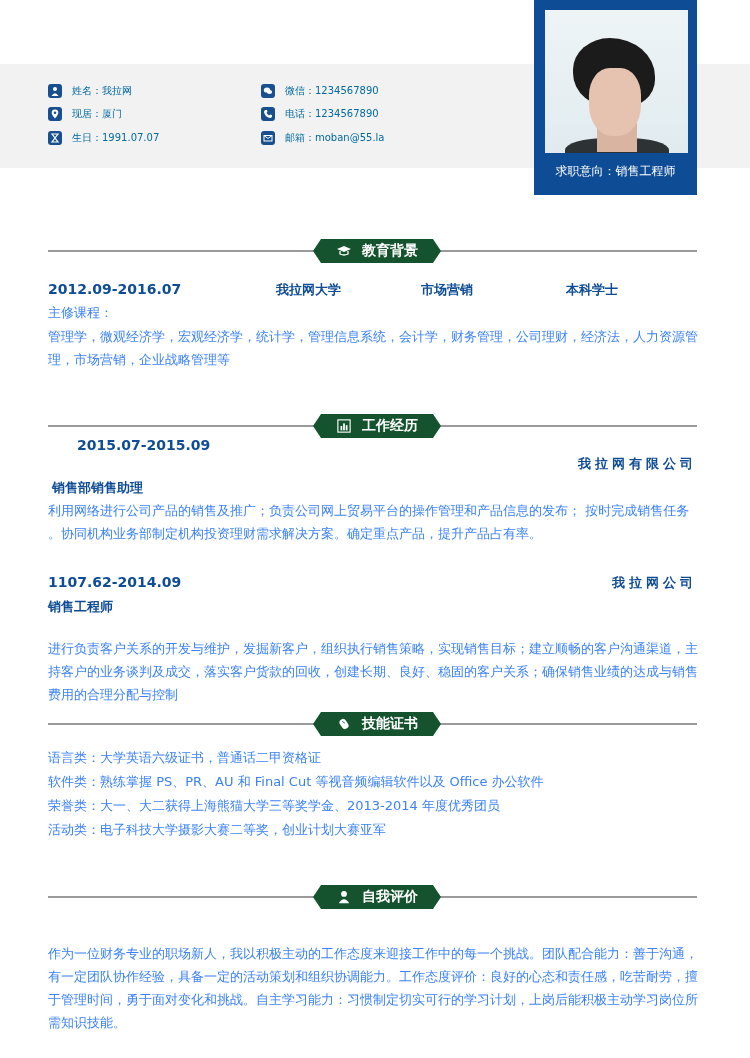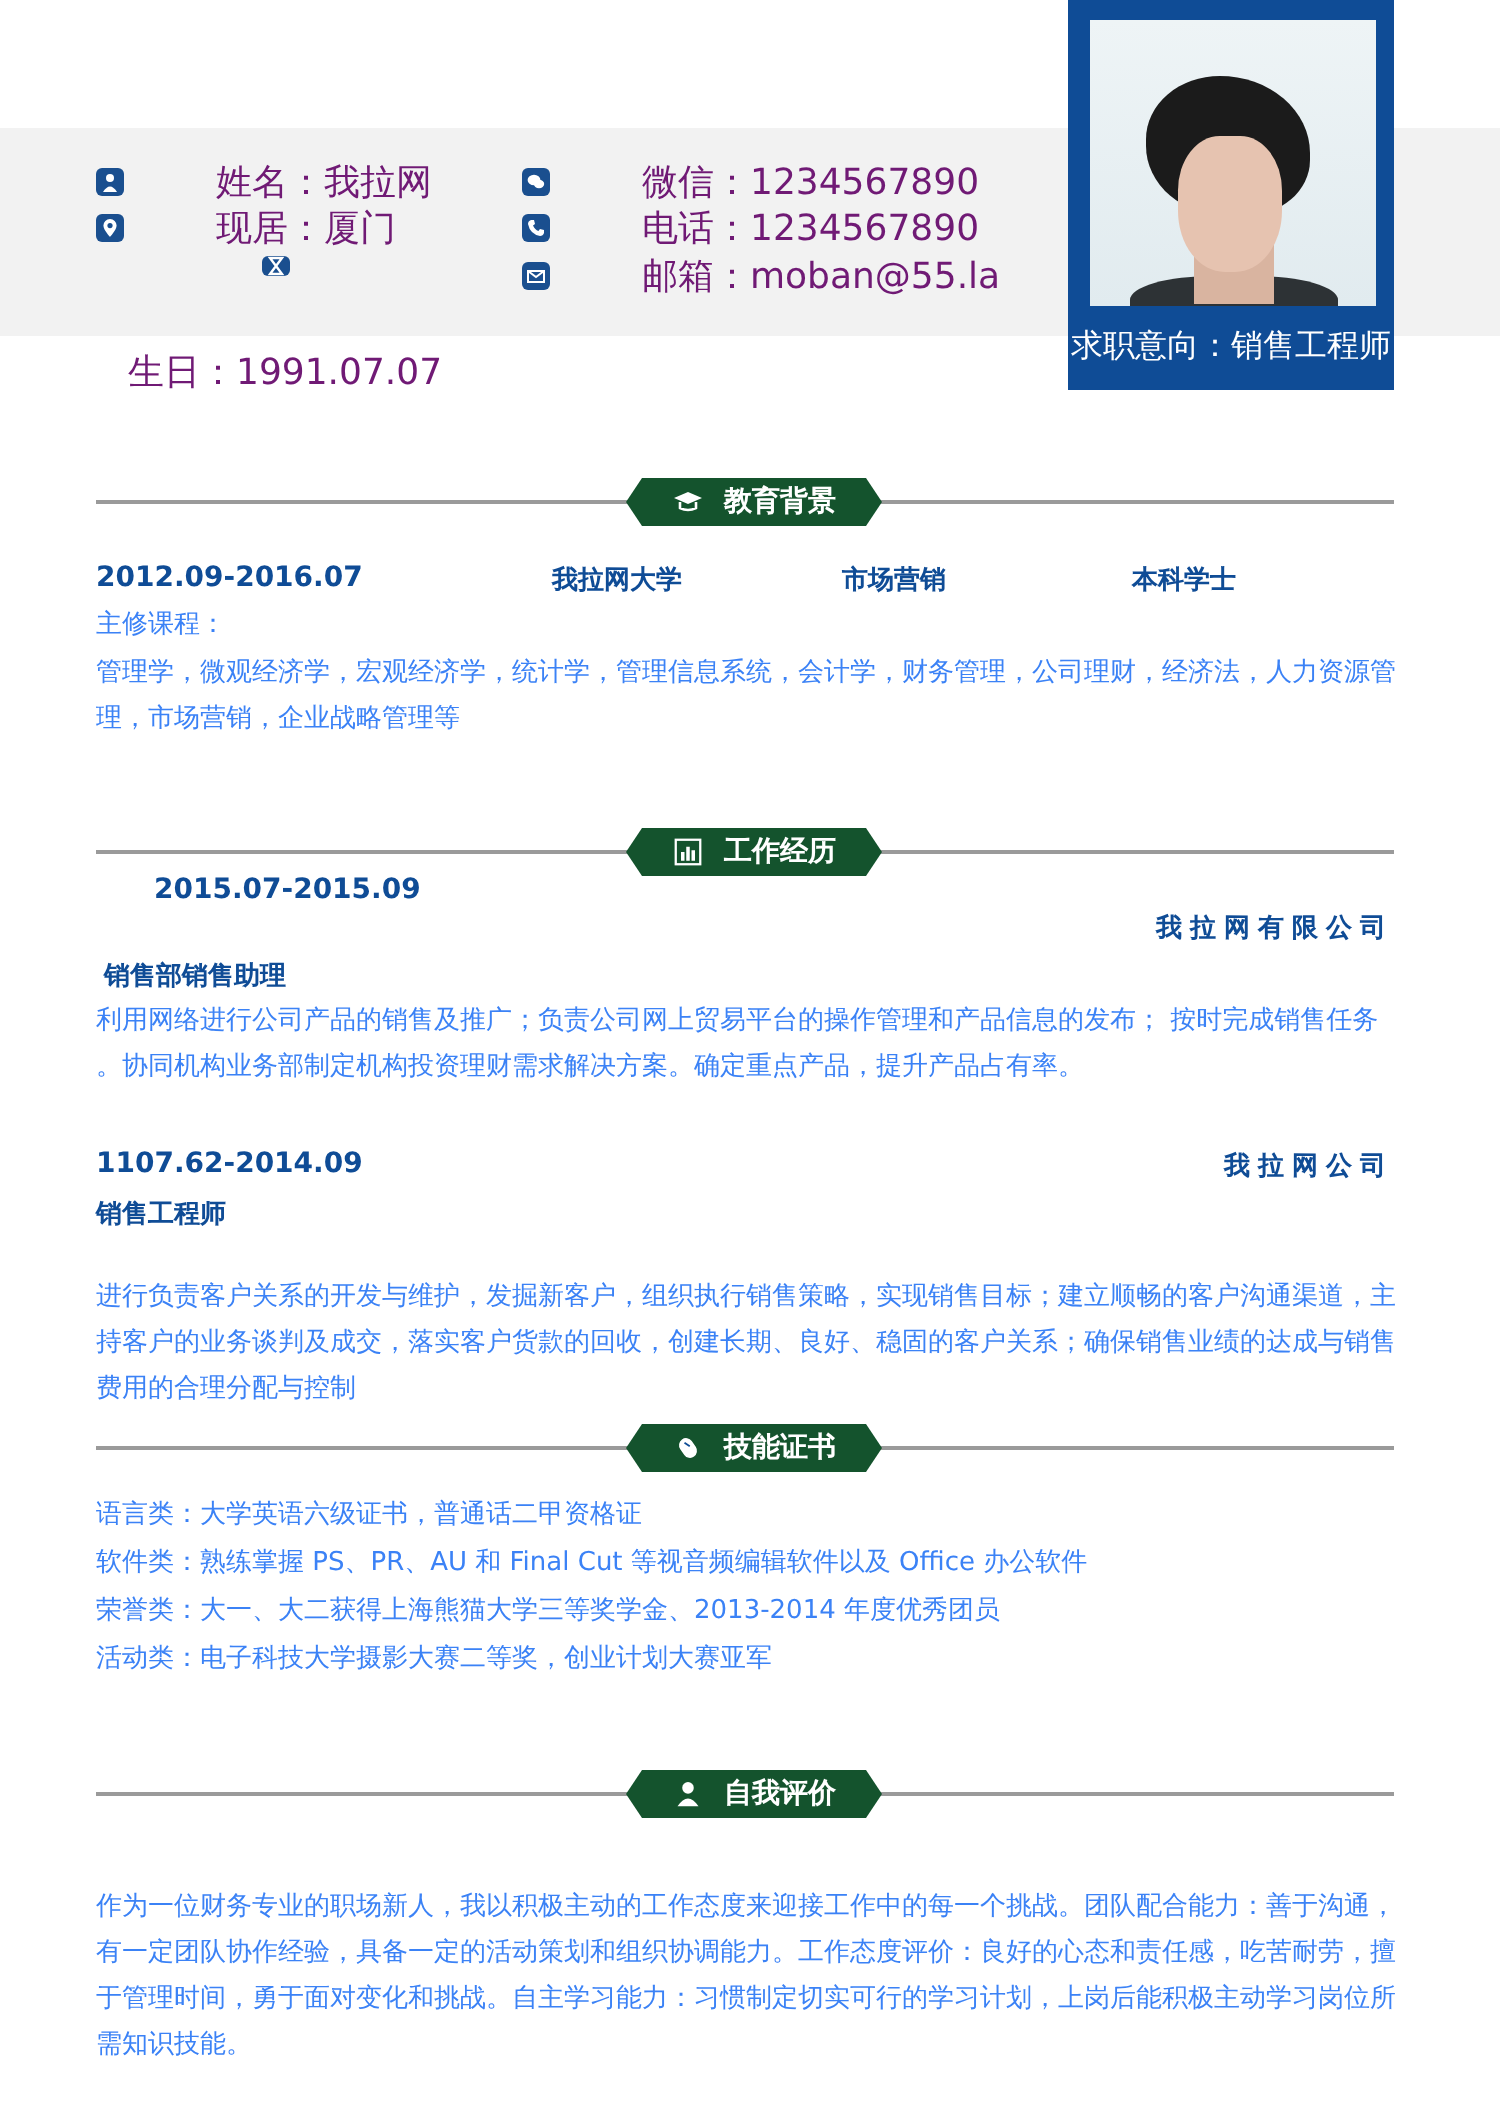--- a/index.html
+++ b/index.html
@@ -1,27 +1,27 @@
 <!DOCTYPE html>
 <html><head>
 <meta charset="utf-8">
 <style>
   html,body{margin:0;padding:0;background:#fff;}
   body{width:750px;height:1058px;position:relative;overflow:hidden;font-family:"DejaVu Sans","Liberation Sans",sans-serif;color:#333;}
   .info-band{position:absolute;left:0;top:64px;width:750px;height:104px;background:#f2f2f2;}
-  .info-item{position:absolute;display:flex;align-items:center;font-size:18px;color:#701a75;height:20px;gap:36px;}
+  .info-item{position:absolute;display:flex;align-items:center;font-size:10px;color:#0369a1;height:20px;}
   .ico{width:14px;height:14px;background:#1a4f8f;border-radius:3px;display:inline-flex;align-items:center;justify-content:center;margin-right:10px;color:#fff;font-size:10px;line-height:14px;}
   .ico svg{width:10px;height:10px;display:block;}
   .photo-box{position:absolute;left:534px;top:0;width:163px;height:195px;background:#0f4c96;}
   .photo{position:absolute;left:11px;top:10px;width:143px;height:143px;background:linear-gradient(180deg,#eef4f6 0%,#e1ebef 100%);overflow:hidden;}
   .photo .hair{position:absolute;left:28px;top:28px;width:82px;height:70px;background:#1b1b1b;border-radius:45% 55% 40% 50%;}
   .photo .face{position:absolute;left:44px;top:58px;width:52px;height:68px;background:#e6c3b0;border-radius:40% 40% 45% 45%;}
   .photo .neck{position:absolute;left:52px;top:112px;width:40px;height:30px;background:#d9b4a0;}
   .photo .shirt{position:absolute;left:20px;top:128px;width:104px;height:30px;background:#2d3235;border-radius:40% 40% 0 0;}
-  .intent{position:absolute;left:0;top:163px;width:163px;text-align:center;color:#fff;font-size:16px;}
+  .intent{position:absolute;left:0;top:163px;width:163px;text-align:center;color:#fff;font-size:12px;}
   .section-head{position:absolute;left:48px;width:649px;height:24px;}
   .section-head .line{position:absolute;left:0;right:0;top:11px;height:2px;background:#9a9a9a;}
   .badge{position:absolute;left:265px;top:0;width:128px;height:24px;background:#14532d;color:#fff;font-weight:bold;font-size:14px;display:flex;align-items:center;justify-content:center;clip-path:polygon(8px 0,120px 0,128px 12px,120px 24px,8px 24px,0 12px);}
   .badge .bicon{width:16px;height:16px;margin-right:10px;display:inline-flex;align-items:center;justify-content:center;}
   .blue-b{color:#0f4c96;font-weight:bold;font-size:13px;position:absolute;}
   .text{position:absolute;left:48px;width:655px;font-size:13px;color:#3b82f6;line-height:23px;}
   .spaced{letter-spacing:4px;}
 </style>
 </head>
 <body>
@@ -39,21 +39,21 @@
 </div>
 <div class="info-item" style="left:48px;top:104px;">
   <span class="ico">
       <svg viewBox="0 0 10 10">
         <path d="M5 0.5 A3.3 3.3 0 0 1 8.3 3.8 C8.3 6 5 9.5 5 9.5 C5 9.5 1.7 6 1.7 3.8 A3.3 3.3 0 0 1 5 0.5Z" fill="#fff"></path>
         <circle cx="5" cy="3.8" r="1.3" fill="#1a4f8f"></circle>
       </svg>
     </span>
   <span>现居：厦门</span>
 </div>
-<div class="info-item" style="left:64px;top:128px;flex-direction:column;">
+<div class="info-item" style="left:48px;top:128px;">
   <span class="ico">
       <svg viewBox="0 0 10 10">
         <path d="M2 1 H8 L5 5 L8 9 H2 L5 5Z" fill="none" stroke="#fff" stroke-width="1.2"></path>
       </svg>
     </span>
   <span>生日：1991.07.07</span>
 </div>
 
 <div class="info-item" style="left:261px;top:81px;">
   <span class="ico">

